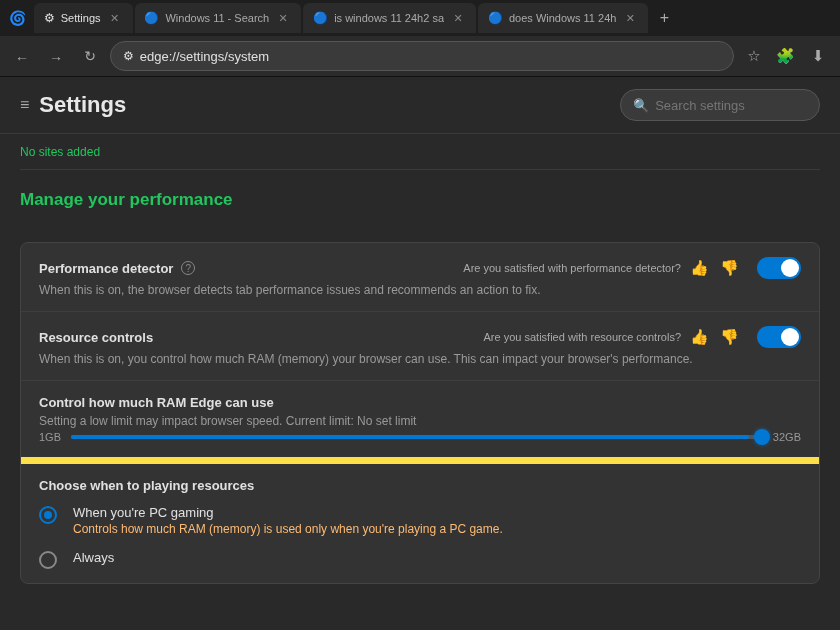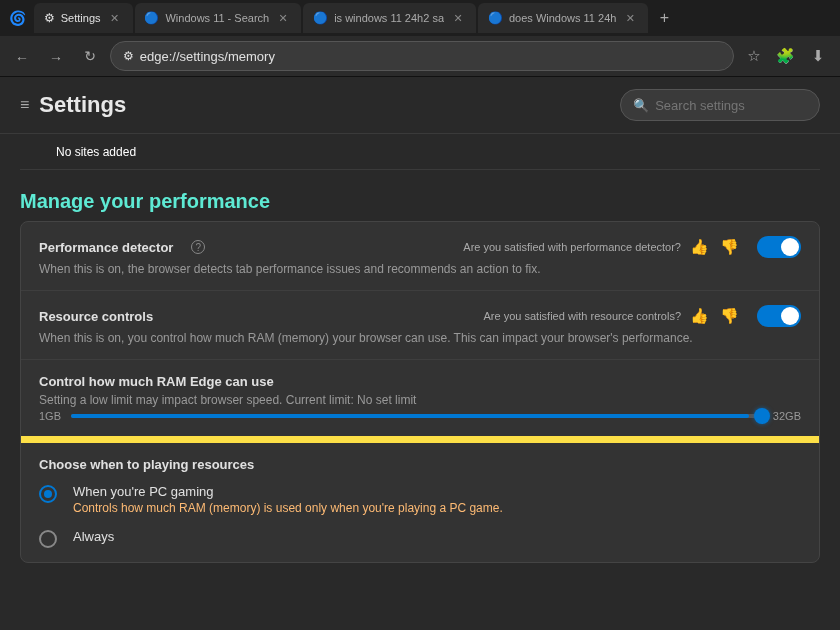--- a/index.html
+++ b/index.html
@@ -227,31 +227,30 @@
       border-radius: 4px;
     }
 
     .top-section {
       padding: 10px 0;
       border-bottom: 1px solid #3a3a3a;
       margin-bottom: 20px;
     }
 
     .no-sites {
-      color: #ffffff;
+      color: #22c55e;
       font-size: 12px;
       padding: 6px 0;
-      margin-left: 36px;
     }
 
     .section-title {
-      font-size: 20px;
+      font-size: 17px;
       font-weight: 600;
-      color: #5eead4;
-      margin-bottom: 8px;
+      color: #22c55e;
+      margin-bottom: 32px;
     }
 
     .settings-card {
       background: #333;
       border-radius: 8px;
       border: 1px solid #444;
       overflow: hidden;
     }
 
     .setting-row {
@@ -266,21 +265,21 @@
     .setting-row-header {
       display: flex;
       align-items: center;
       justify-content: space-between;
       margin-bottom: 4px;
     }
 
     .setting-label-group {
       display: flex;
       align-items: center;
-      gap: 18px;
+      gap: 8px;
     }
 
     .setting-label {
       font-size: 13px;
       font-weight: 600;
       color: #e0e0e0;
     }
 
     .help-icon {
       color: #888;
@@ -517,21 +516,21 @@
       <div class="tab-new">+</div>
     </div>
 
     <div class="address-bar">
       <div class="nav-btn">←</div>
       <div class="nav-btn">→</div>
       <div class="nav-btn">↻</div>
 
       <div class="address-input">
         <span class="address-favicon">⚙</span>
-        <span>edge://settings/memory</span>
+        <span>edge://settings/system</span>
       </div>
 
       <div class="toolbar-icons">
         <div class="toolbar-icon">☆</div>
         <div class="toolbar-icon">🧩</div>
         <div class="toolbar-icon">⬇</div>
       </div>
     </div>
   </div>
 

